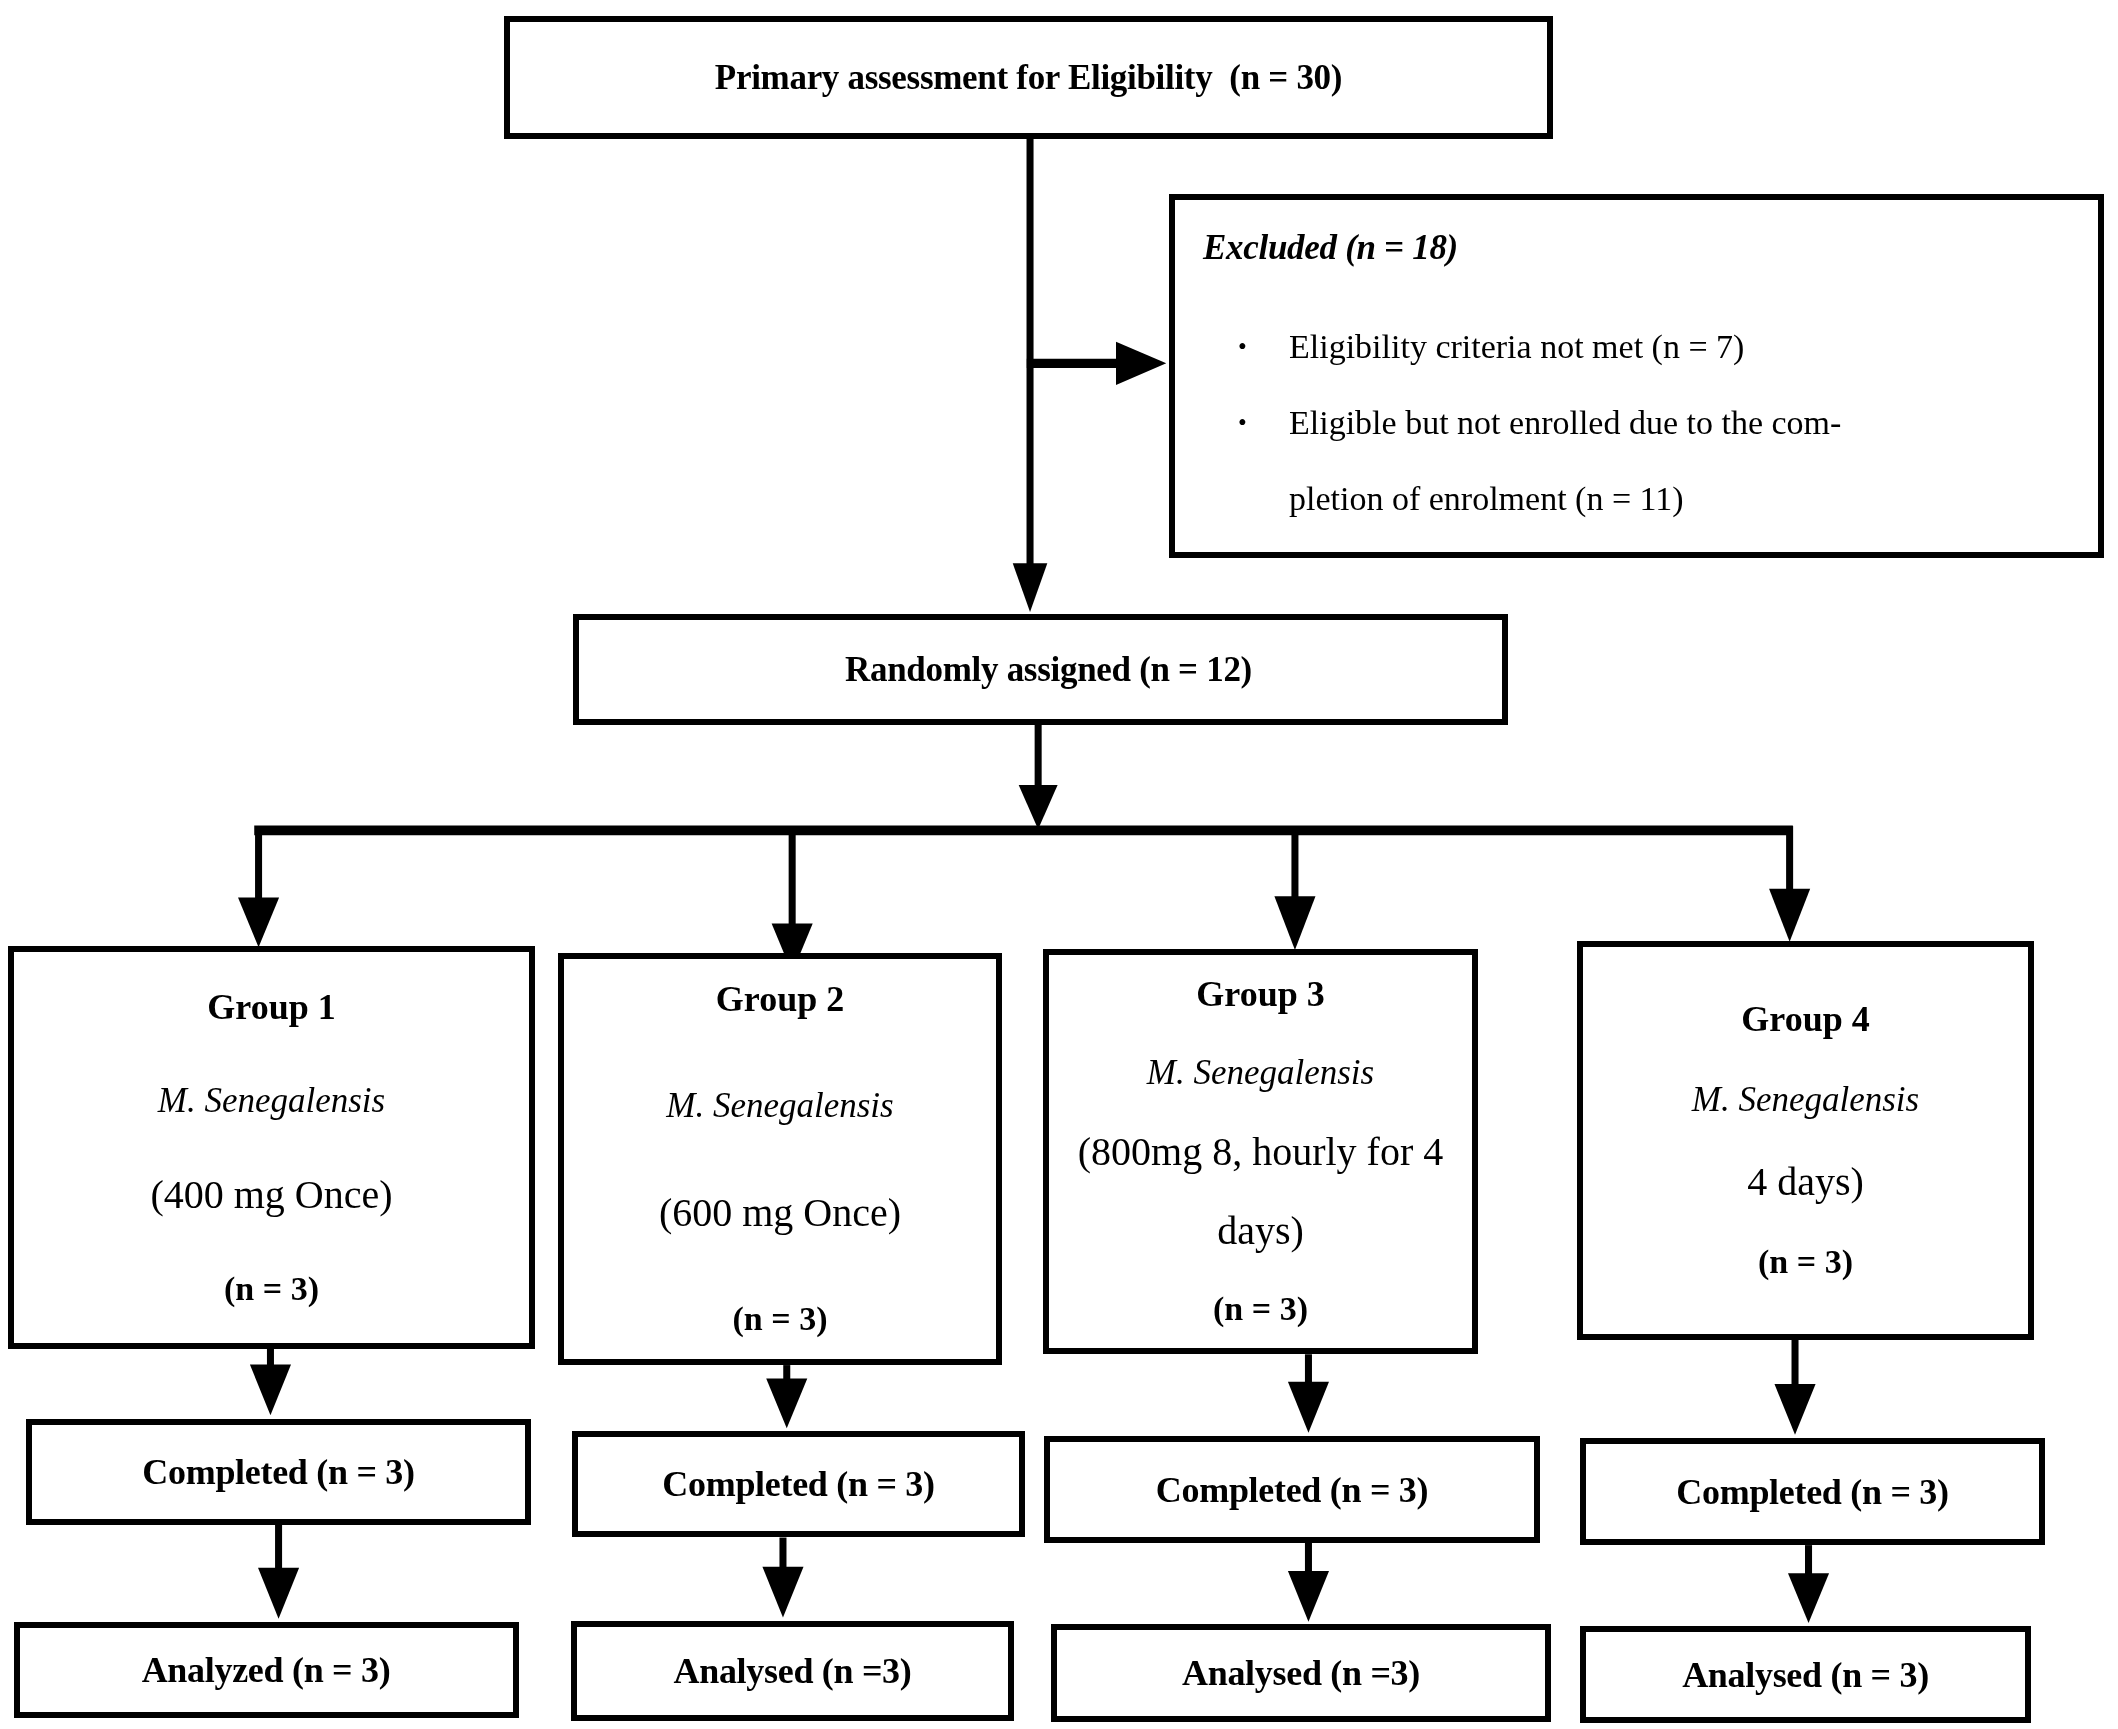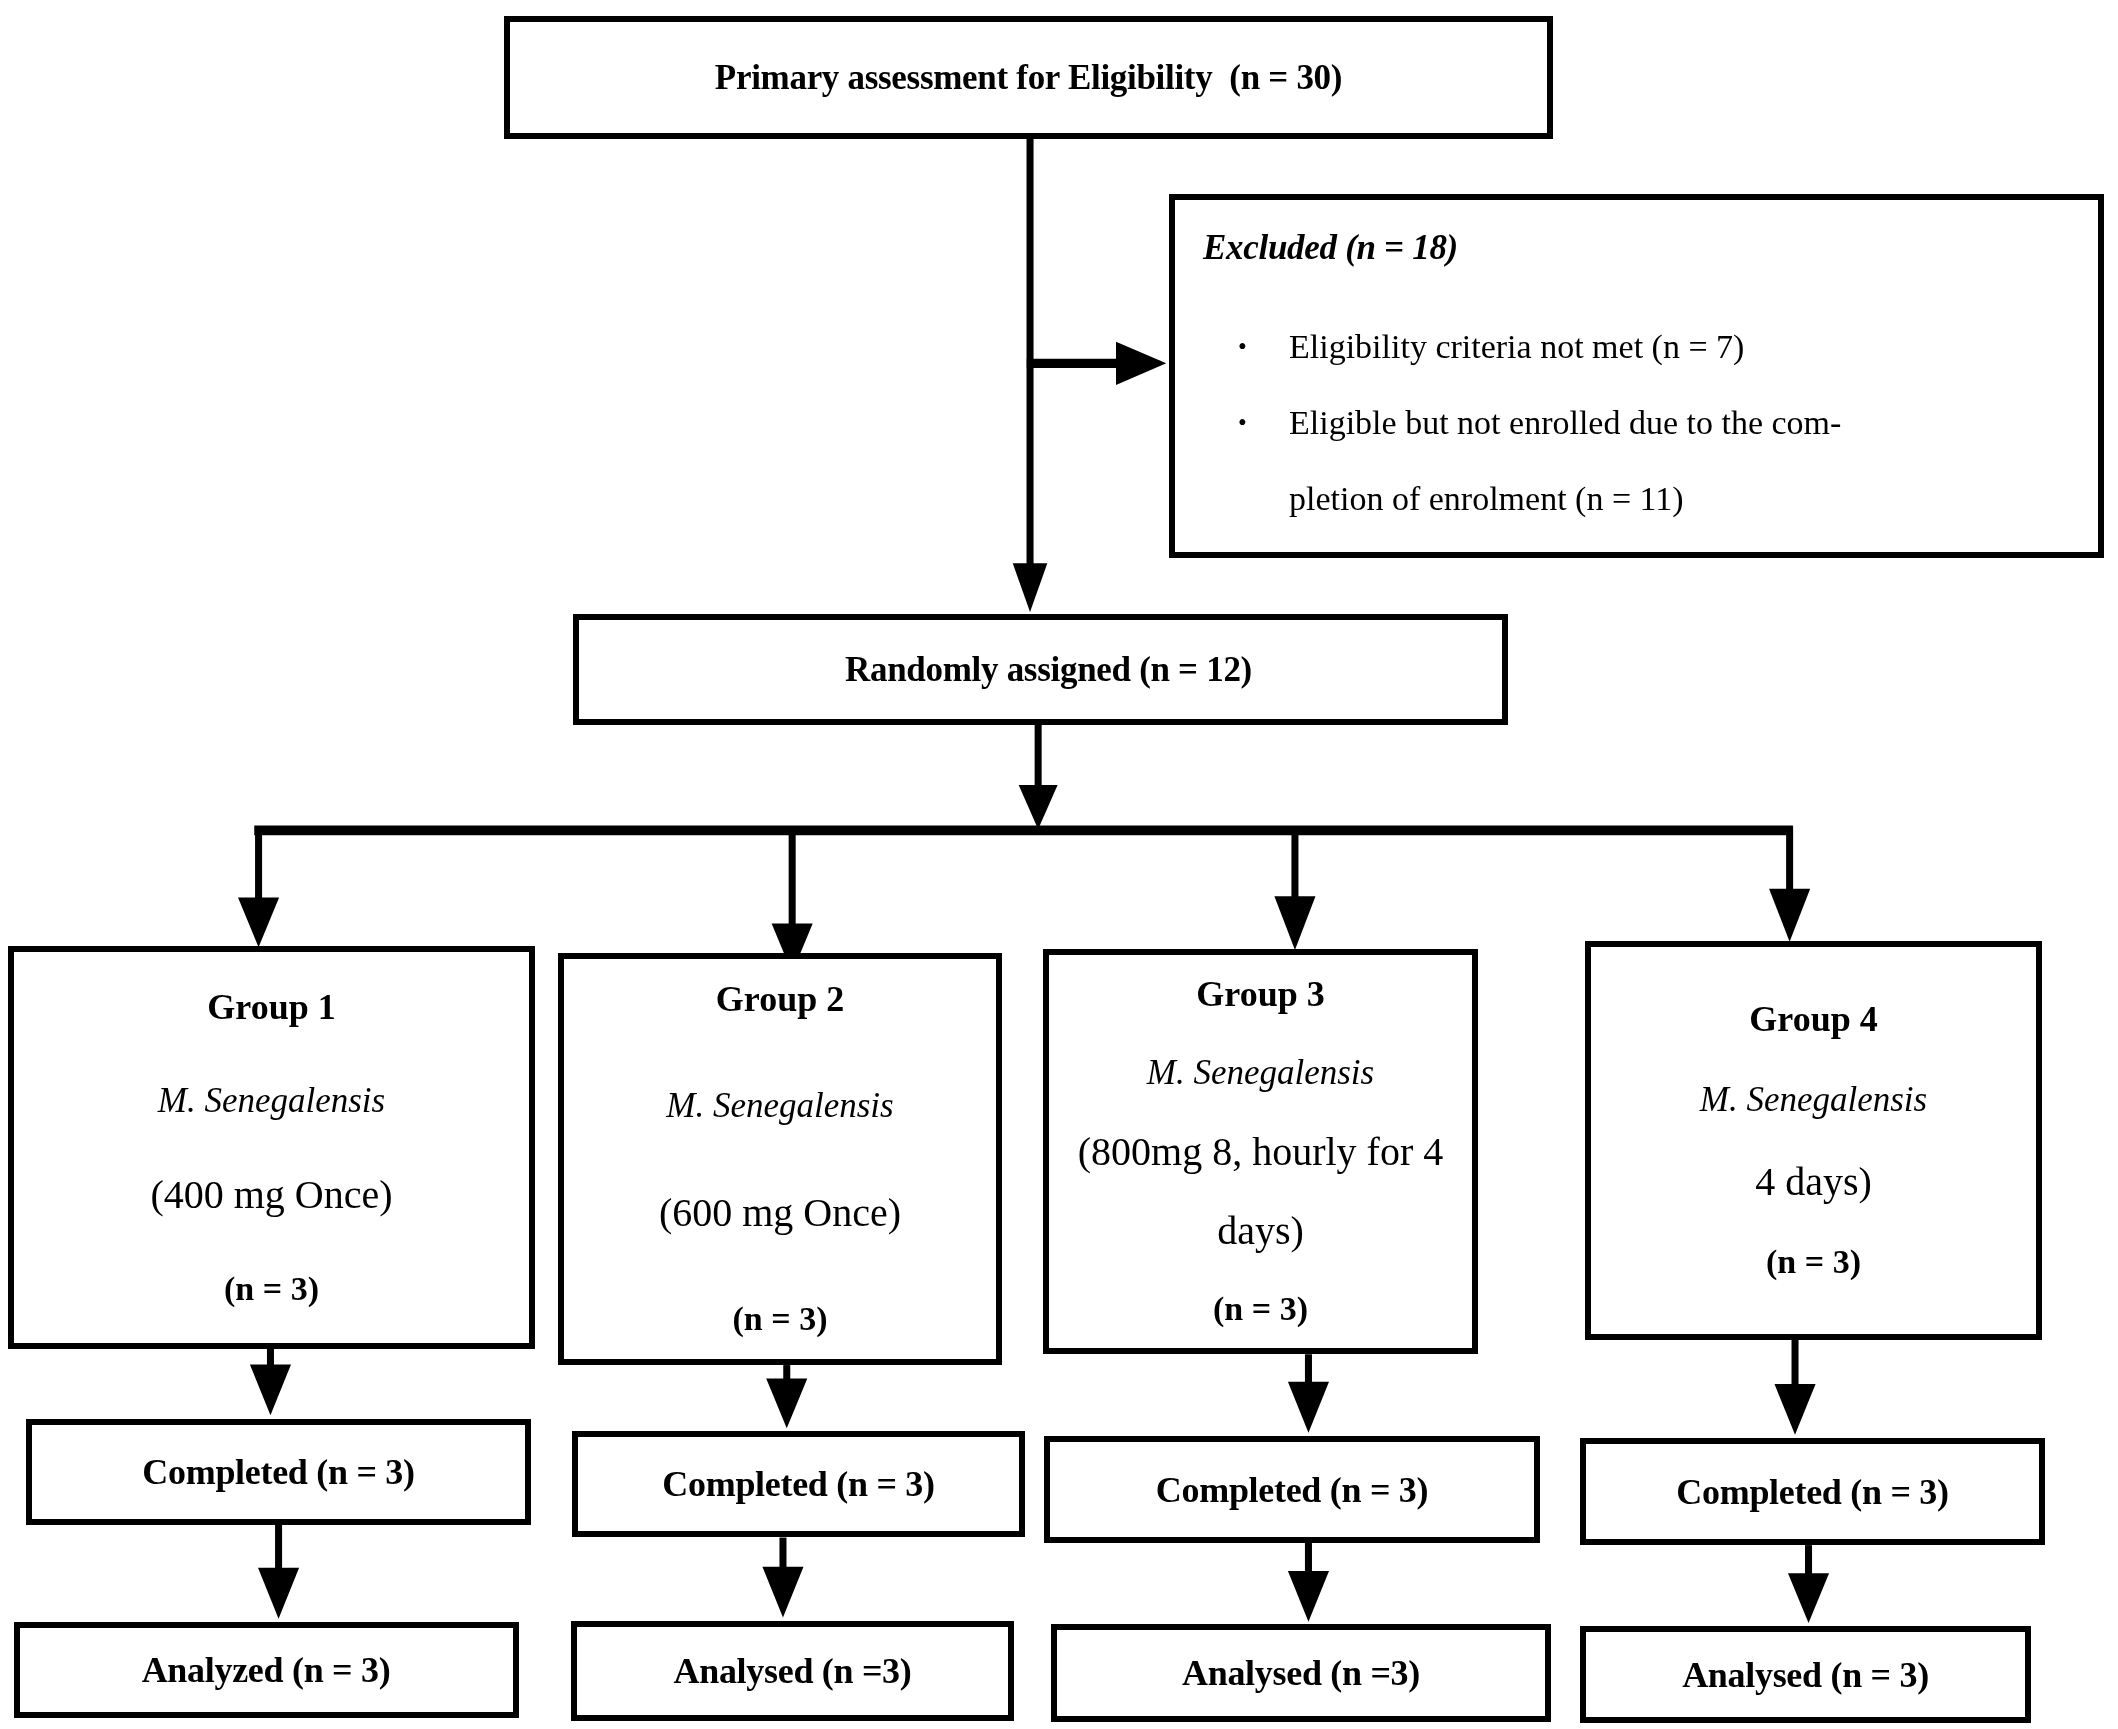--- a/index.html
+++ b/index.html
@@ -52,21 +52,21 @@
   .group .line{display:flex;align-items:center;justify-content:center;white-space:nowrap;}
   .group.lines4 .line{height:94px;}
   .group.lines5 .line{height:81px;}
   .group .g-title{font-weight:700;font-size:36px;}
   .group .g-species{font-style:italic;font-size:35px;}
   .group .g-dose{font-size:40px;text-align:right;}
   .group .g-n{font-weight:700;font-size:34px;}
   .box.g1{left:8px;top:946px;width:527px;height:403px;}
   .box.g2{left:558px;top:953px;width:444px;height:412px;gap:26px;}
   .box.g3{left:1043px;top:949px;width:435px;height:405px;}
-  .box.g4{left:1577px;top:941px;width:457px;height:399px;margin-left:8px;}
+  .box.g4{left:1577px;top:941px;width:457px;height:399px;}
   
   .box.result .lbl{font-weight:700;font-size:36px;letter-spacing:-0.3px;}
   .box.c1{left:26px;top:1419px;width:505px;height:106px;}
   .box.c2{left:572px;top:1431px;width:453px;height:106px;}
   .box.c3{left:1044px;top:1436px;width:496px;height:107px;}
   .box.c4{left:1580px;top:1438px;width:465px;height:107px;}
   .box.a1{left:13.5px;top:1622px;width:505px;height:96px;}
   .box.a2{left:571px;top:1621px;width:443px;height:100px;}
   .box.a3{left:1051px;top:1624px;width:500px;height:98px;}
   .box.a4{left:1580px;top:1626px;width:451px;height:97px;align-items:center;}

